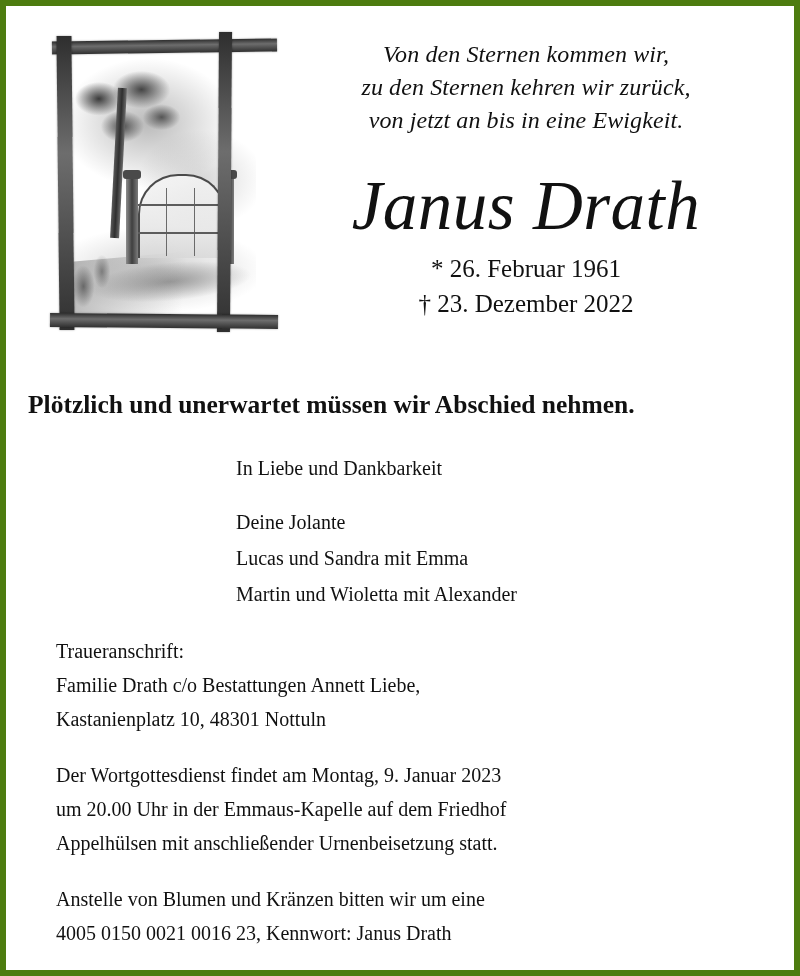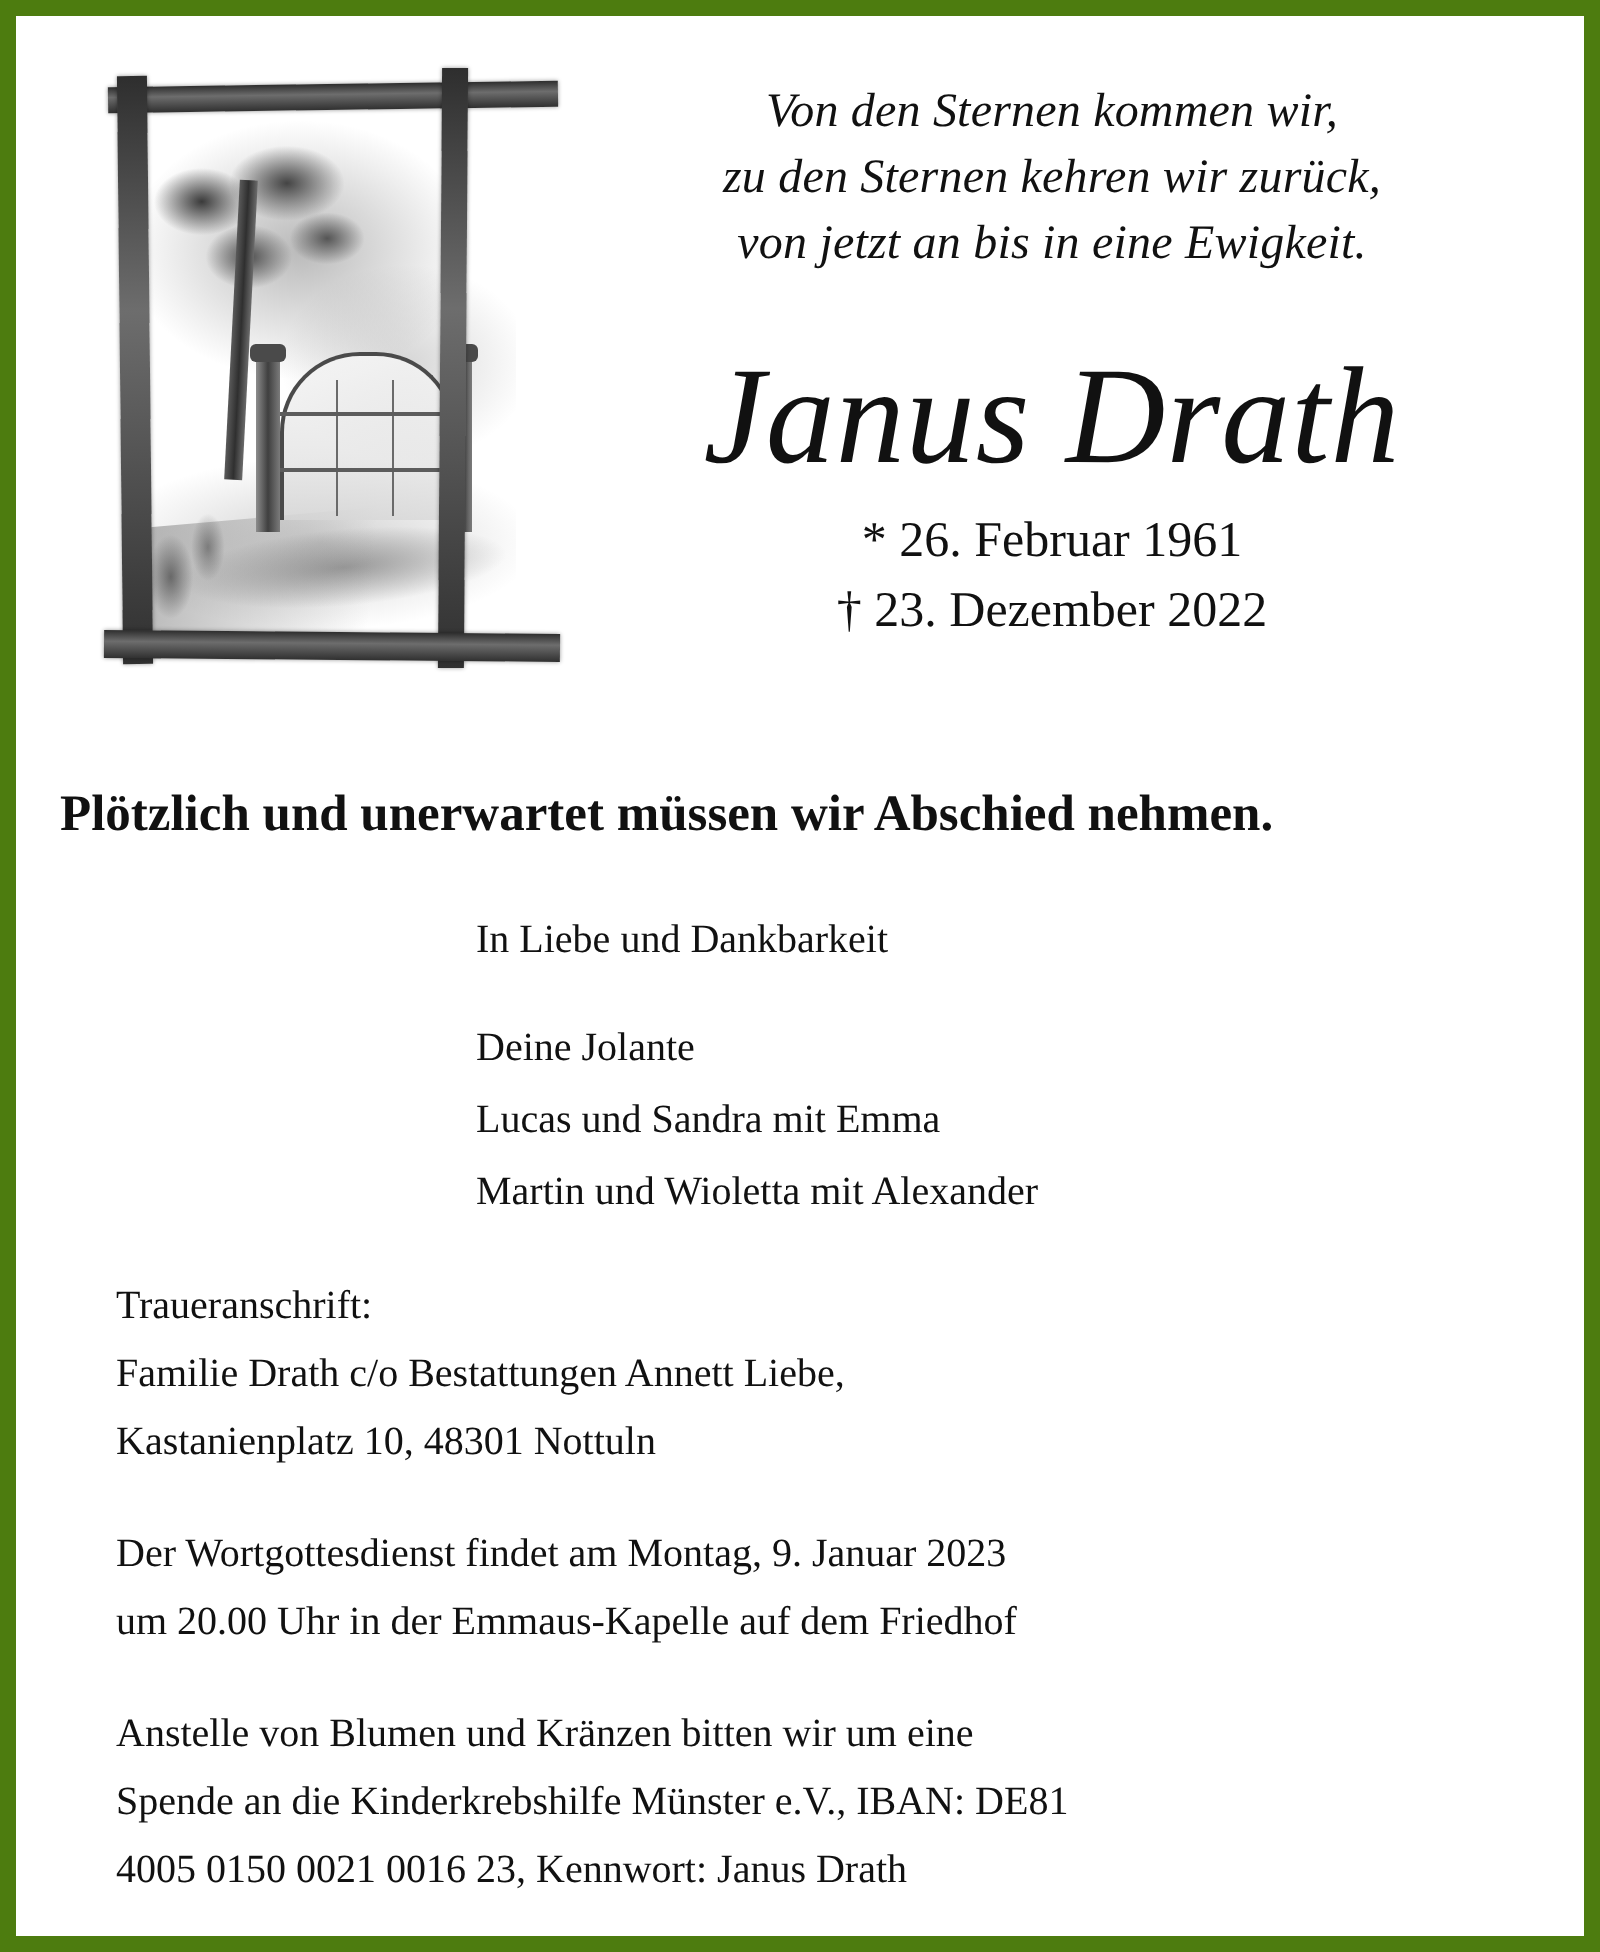--- a/index.html
+++ b/index.html
@@ -12,21 +12,21 @@
     height: 976px;
     font-family: "Liberation Serif", serif;
     color: #111111;
     overflow: hidden;
   }
   .obituary {
     position: relative;
     width: 800px;
     height: 976px;
     box-sizing: border-box;
-    border: 8px solid #4d7c0f;
+    border: 6px solid #4d7c0f;
     background: #ffffff;
   }
   .inner {
     position: relative;
     width: 100%;
     height: 100%;
     box-sizing: border-box;
     padding: 14px 22px 10px 22px;
   }
 
@@ -249,23 +249,23 @@
 
       <div class="block">
         <div class="para">Traueranschrift:</div>
         <div class="para">Familie Drath c/o Bestattungen Annett Liebe,</div>
         <div class="para">Kastanienplatz 10, 48301 Nottuln</div>
       </div>
 
       <div class="block">
         <div class="para">Der Wortgottesdienst findet am Montag, 9. Januar 2023</div>
         <div class="para">um 20.00 Uhr in der Emmaus-Kapelle auf dem Friedhof</div>
+        <div class="para">Appelhülsen mit anschließender Urnenbeisetzung statt.</div>
       </div>
 
       <div class="block">
         <div class="para">Anstelle von Blumen und Kränzen bitten wir um eine</div>
-        <div class="para">Spende an die Kinderkrebshilfe Münster e.V., IBAN: DE81</div>
         <div class="para">4005 0150 0021 0016 23, Kennwort: Janus Drath</div>
       </div>
 
     </div>
   </div>
 </div>
 
 </body></html>

